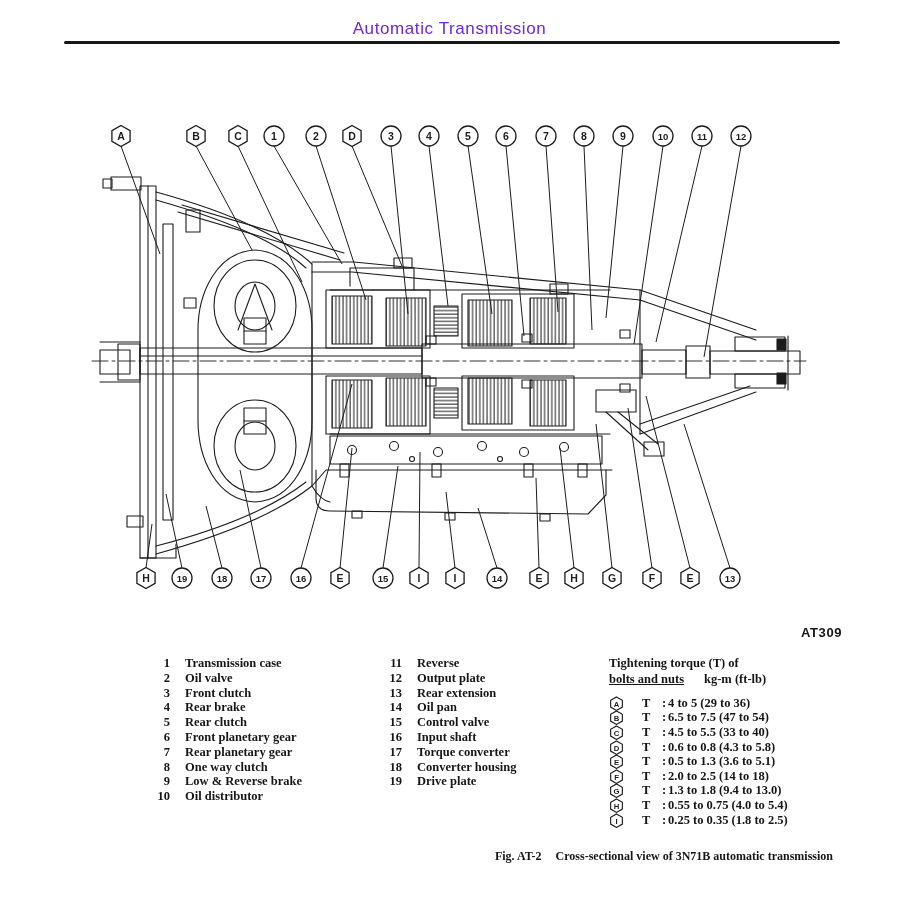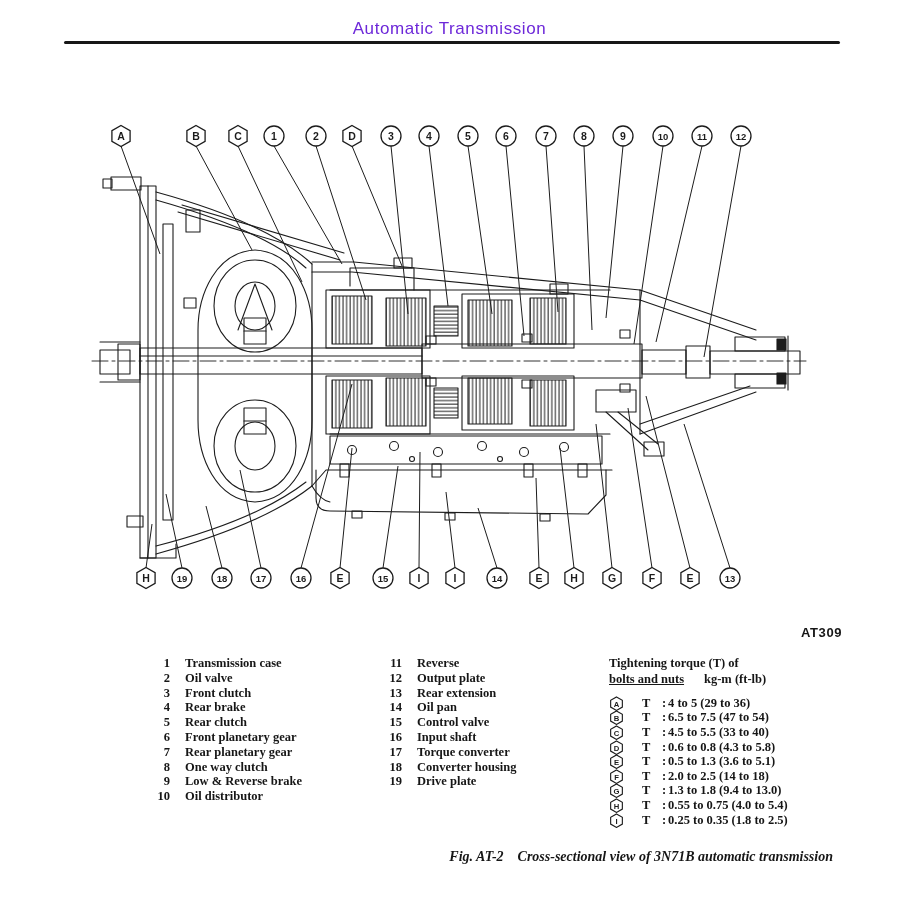--- a/index.html
+++ b/index.html
@@ -32,22 +32,22 @@
   .torque .hd { line-height:16px; white-space:nowrap; }
   .torque .hd2 { position:relative;text-decoration:underline; }
   .torque .units { position:absolute; left:95px; top:0; }
   .torque .rows { margin-top:9px; }
   .trow { display:flex; align-items:center; height:14.6px; white-space:nowrap; }
   .trow svg { width:15px; height:15px; flex:0 0 15px; }
   .trow .t { margin-left:18px; width:10px; }
   .trow .colon { margin-left:8px; width:8px; text-align:center; }
   .trow .val { margin-left:0; }
   .caption {
-    position:absolute; top:849px; right:66px; font-size:14px;
-    font-style:italic; font-weight:bold; white-space:nowrap;
+    position:absolute; top:849px; right:66px; font-size:12px;
+    font-weight:bold; white-space:nowrap;
   }
   .caption .flab { margin-right:14px; }
 </style>
 </head>
 <body>
 
 <div class="page">
 
   <div class="title">Automatic Transmission</div>
   <div class="rule"></div>

